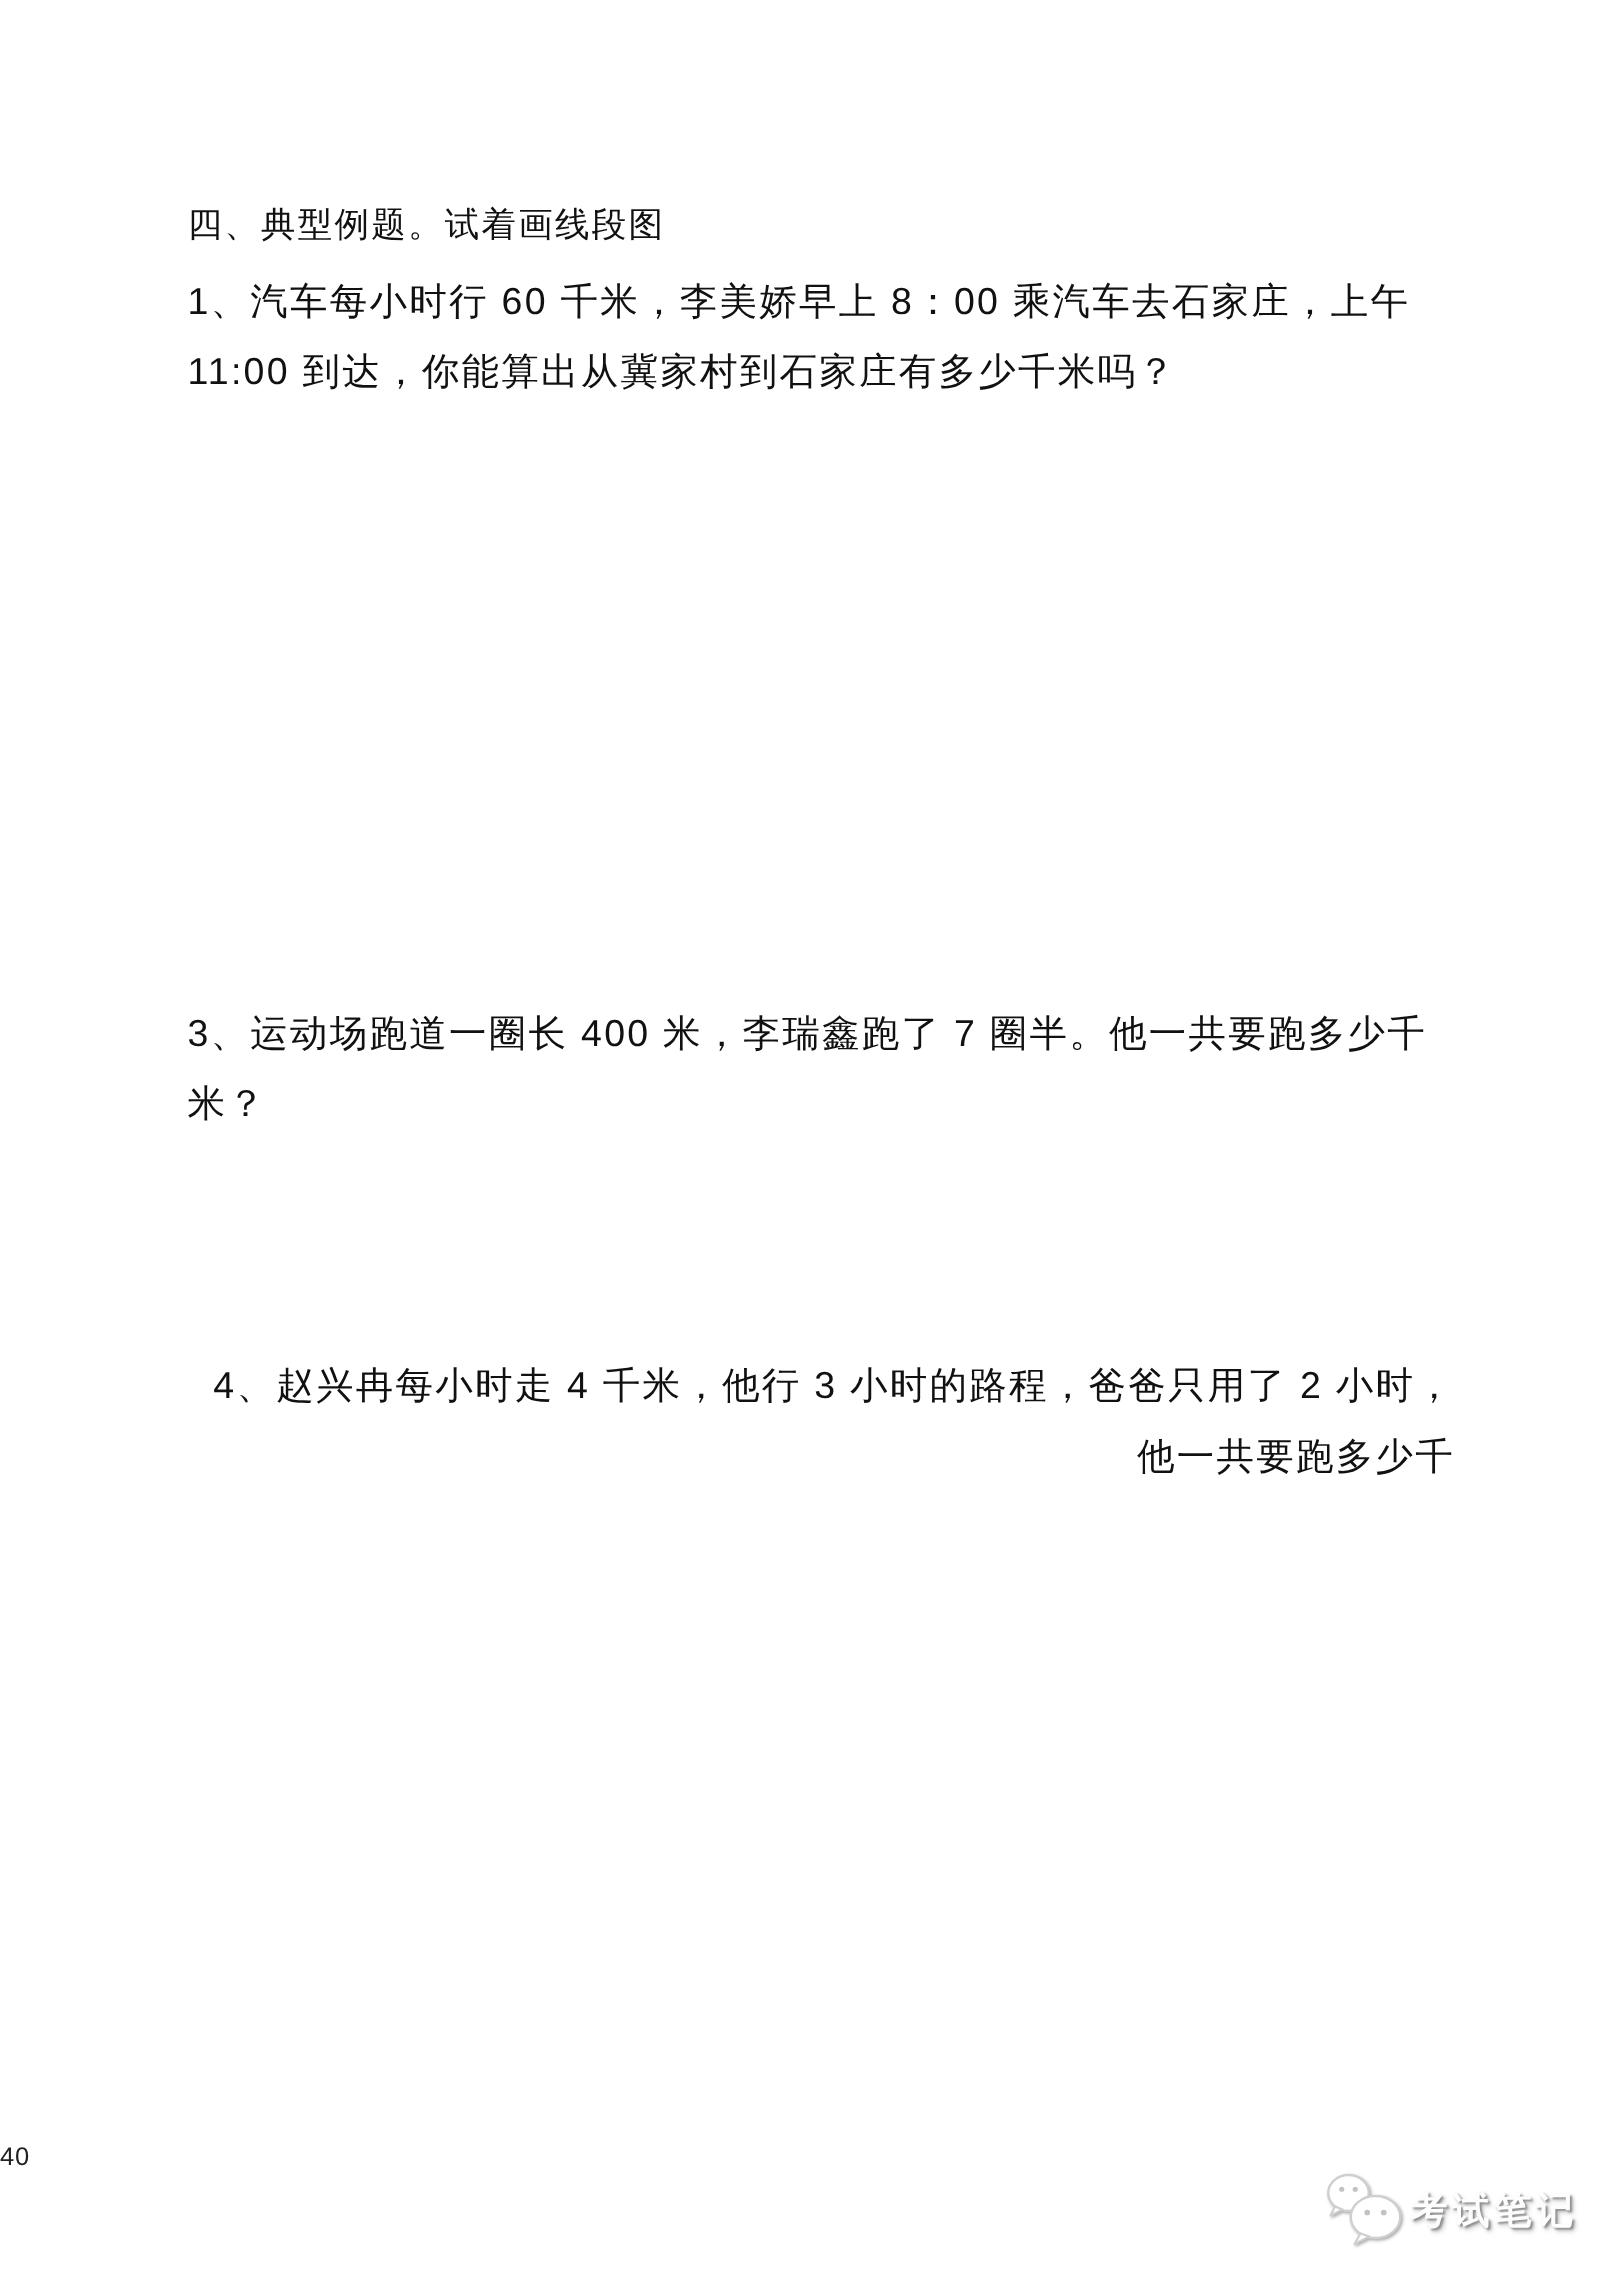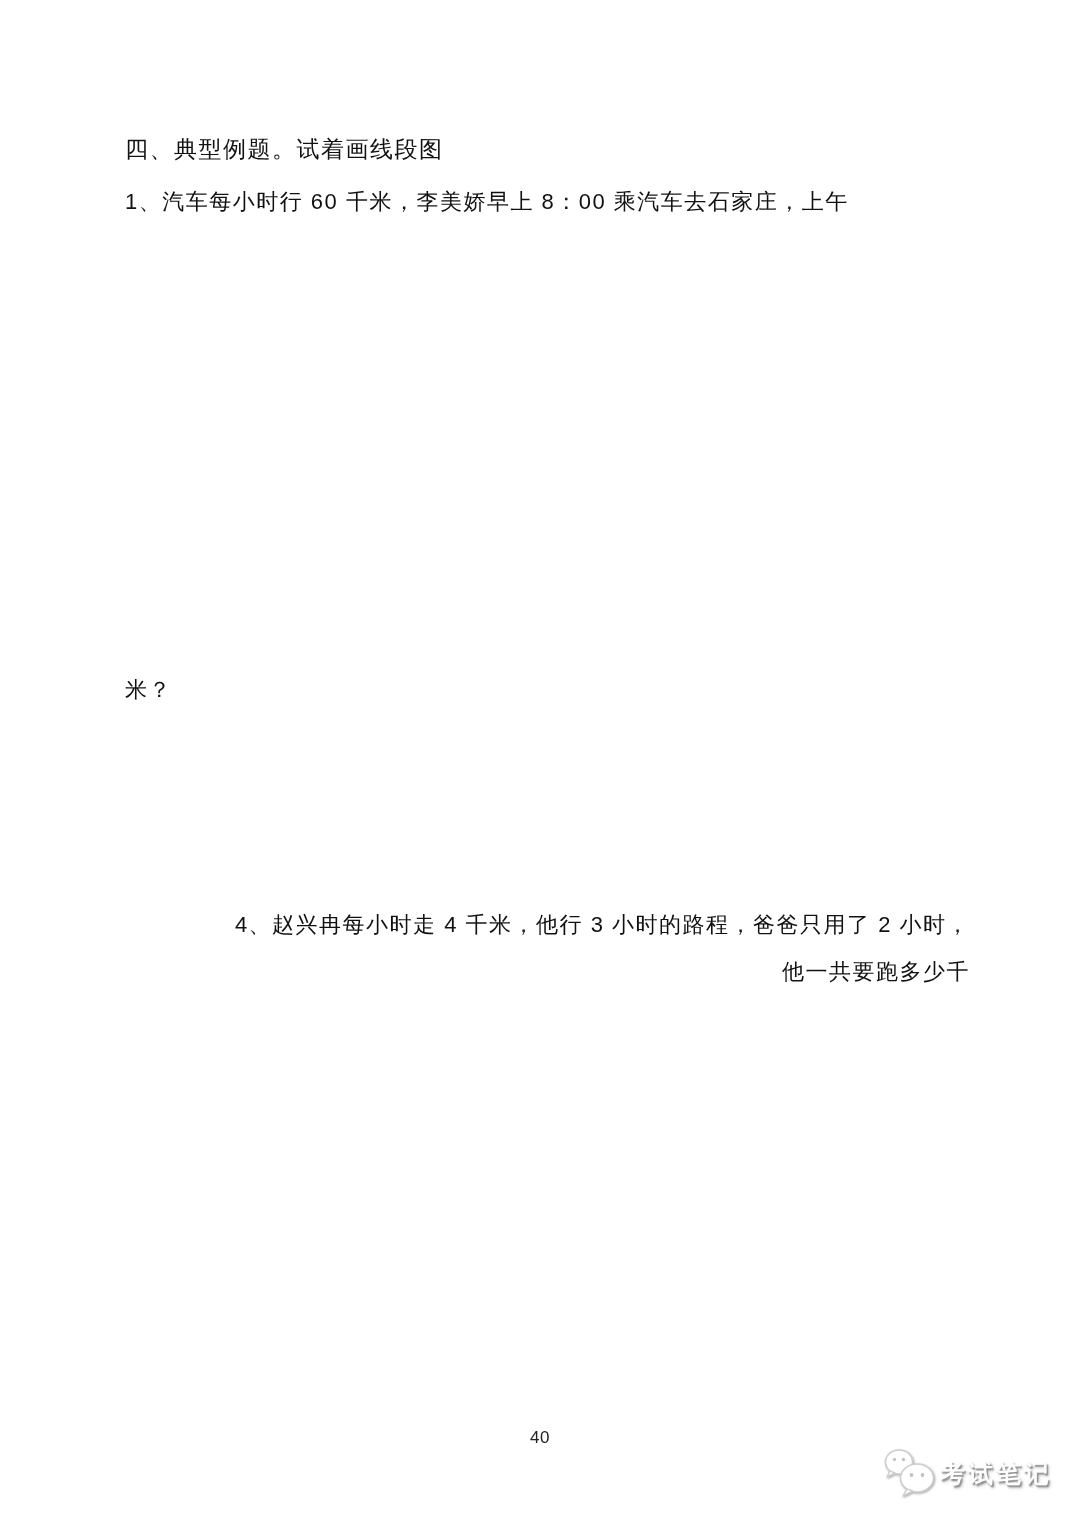--- a/index.html
+++ b/index.html
@@ -24,36 +24,36 @@
     margin: 0;
     font-size: 23px;
     font-weight: 500;
     line-height: 47px;
     letter-spacing: 1.5px;
   }
   .question {
     position: absolute;
     left: 125px;
     width: 845px;
-    font-size: 22px;
+    font-size: 25px;
     font-weight: 400;
     line-height: 47px;
     letter-spacing: 1.5px;
   }
   .q1 { top: 178px; }
   .q2 { top: 423px; }
   .q3 { top: 666px; }
   .q4 { top: 901px; text-align: right; }
   .q-line { white-space: nowrap; }
   .page-number {
     position: absolute;
     left: 0;
     top: 1428px;
     width: 100%;
-    text-align: center;
+    text-align: left;
     font-size: 17px;
     color: #222222;
     letter-spacing: 0.5px;
   }
   .watermark {
     position: absolute;
     right: 28px;
     top: 1447px;
     display: flex;
     align-items: center;
@@ -76,24 +76,26 @@
 </style>
 </head>
 <body>
 
 <div class="page">
 
   <h2 class="heading">四、典型例题。试着画线段图</h2>
 
   <div class="question q1">
     <div class="q-line">1、汽车每小时行 60 千米，李美娇早上 8：00 乘汽车去石家庄，上午</div>
+    <div class="q-line">11:00 到达，你能算出从冀家村到石家庄有多少千米吗？</div>
   </div>
 
 
   <div class="question q3">
+    <div class="q-line">3、运动场跑道一圈长 400 米，李瑞鑫跑了 7 圈半。他一共要跑多少千</div>
     <div class="q-line">米？</div>
   </div>
 
   <div class="question q4">
     <div class="q-line">4、赵兴冉每小时走 4 千米，他行 3 小时的路程，爸爸只用了 2 小时，</div>
     <div class="q-line">他一共要跑多少千</div>
   </div>
 
   <div class="page-number">40</div>
 

